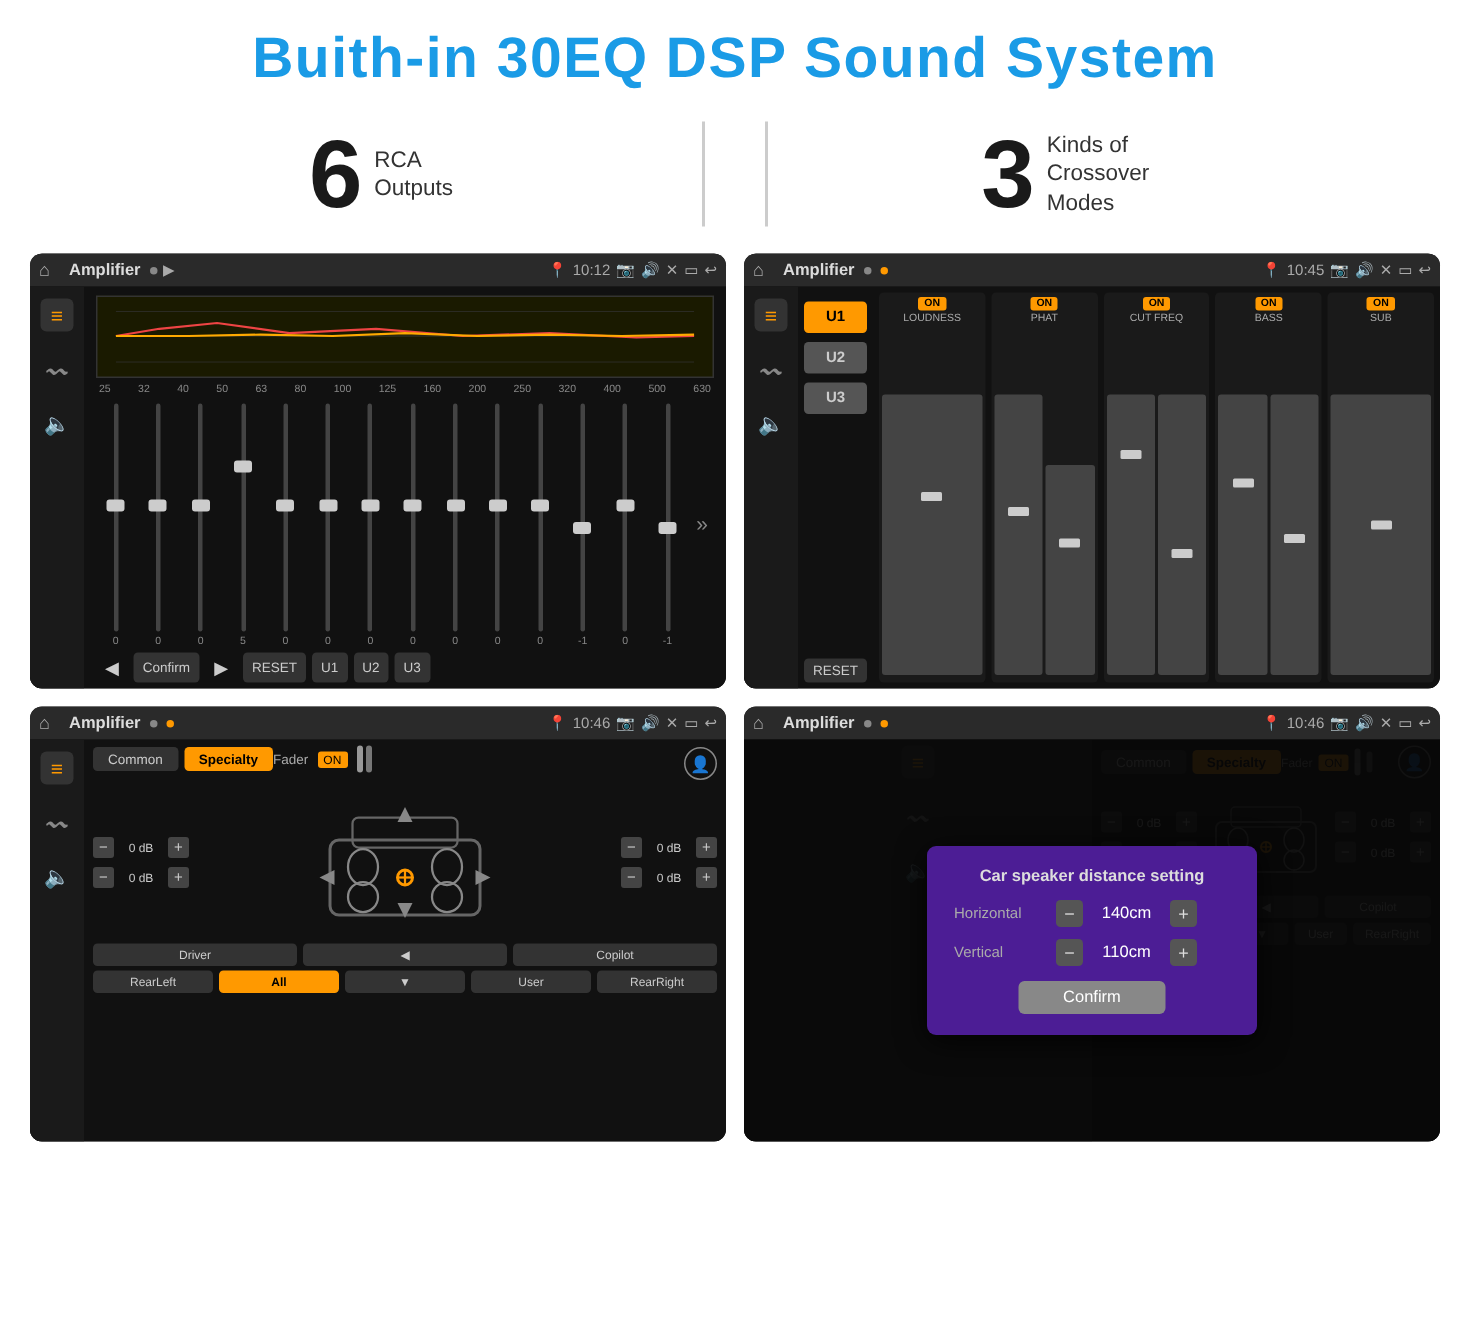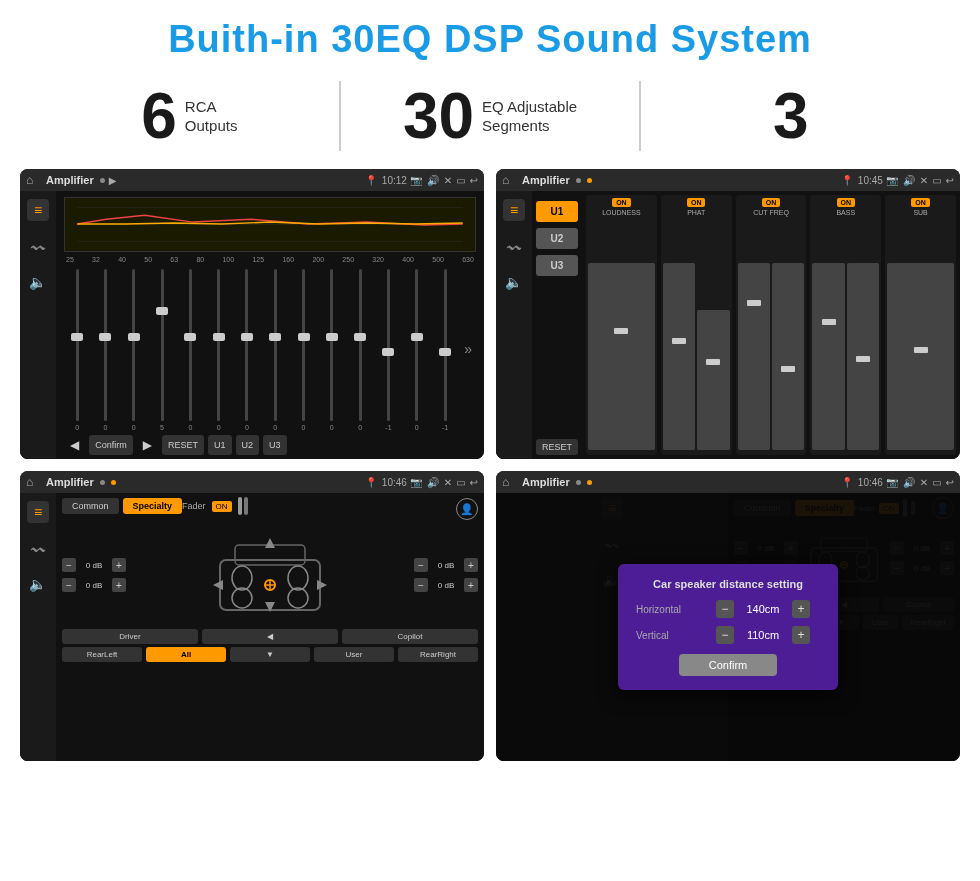--- a/index.html
+++ b/index.html
@@ -473,21 +473,21 @@
       font-size: 11px;
       color: #ddd;
       text-align: center;
       margin-bottom: 10px;
       font-weight: bold;
     }
 
     .dialog-row {
       display: flex;
       align-items: center;
-      gap: 20px;
+      gap: 8px;
       margin-bottom: 8px;
     }
 
     .dialog-label {
       font-size: 10px;
       color: #aaa;
       width: 60px;
     }
 
     .dialog-stepper {
@@ -553,27 +553,24 @@
 <body>
 
 <h1 class="page-title">Buith-in 30EQ DSP Sound System</h1>
 
 <div class="stats-row">
   <div class="stat-item">
     <span class="stat-number">6</span>
     <span class="stat-label">RCA<br>Outputs</span>
   </div>
   <div class="stat-divider"></div>
-  <div class="stat-item">
-    <span class="stat-number">30</span>
-    <span class="stat-label">EQ Adjustable<br>Segments</span>
-  </div>
   <div class="stat-divider"></div>
   <div class="stat-item">
     <span class="stat-number">3</span>
+    <span class="stat-label">Kinds of<br>Crossover Modes</span>
   </div>
 </div>
 
 <div class="screens-grid">
 
   <div class="screen-container">
     <div class="status-bar">
       <span class="status-home">⌂</span>
       <span class="status-title">Amplifier</span>
       <span class="status-dot"></span>

